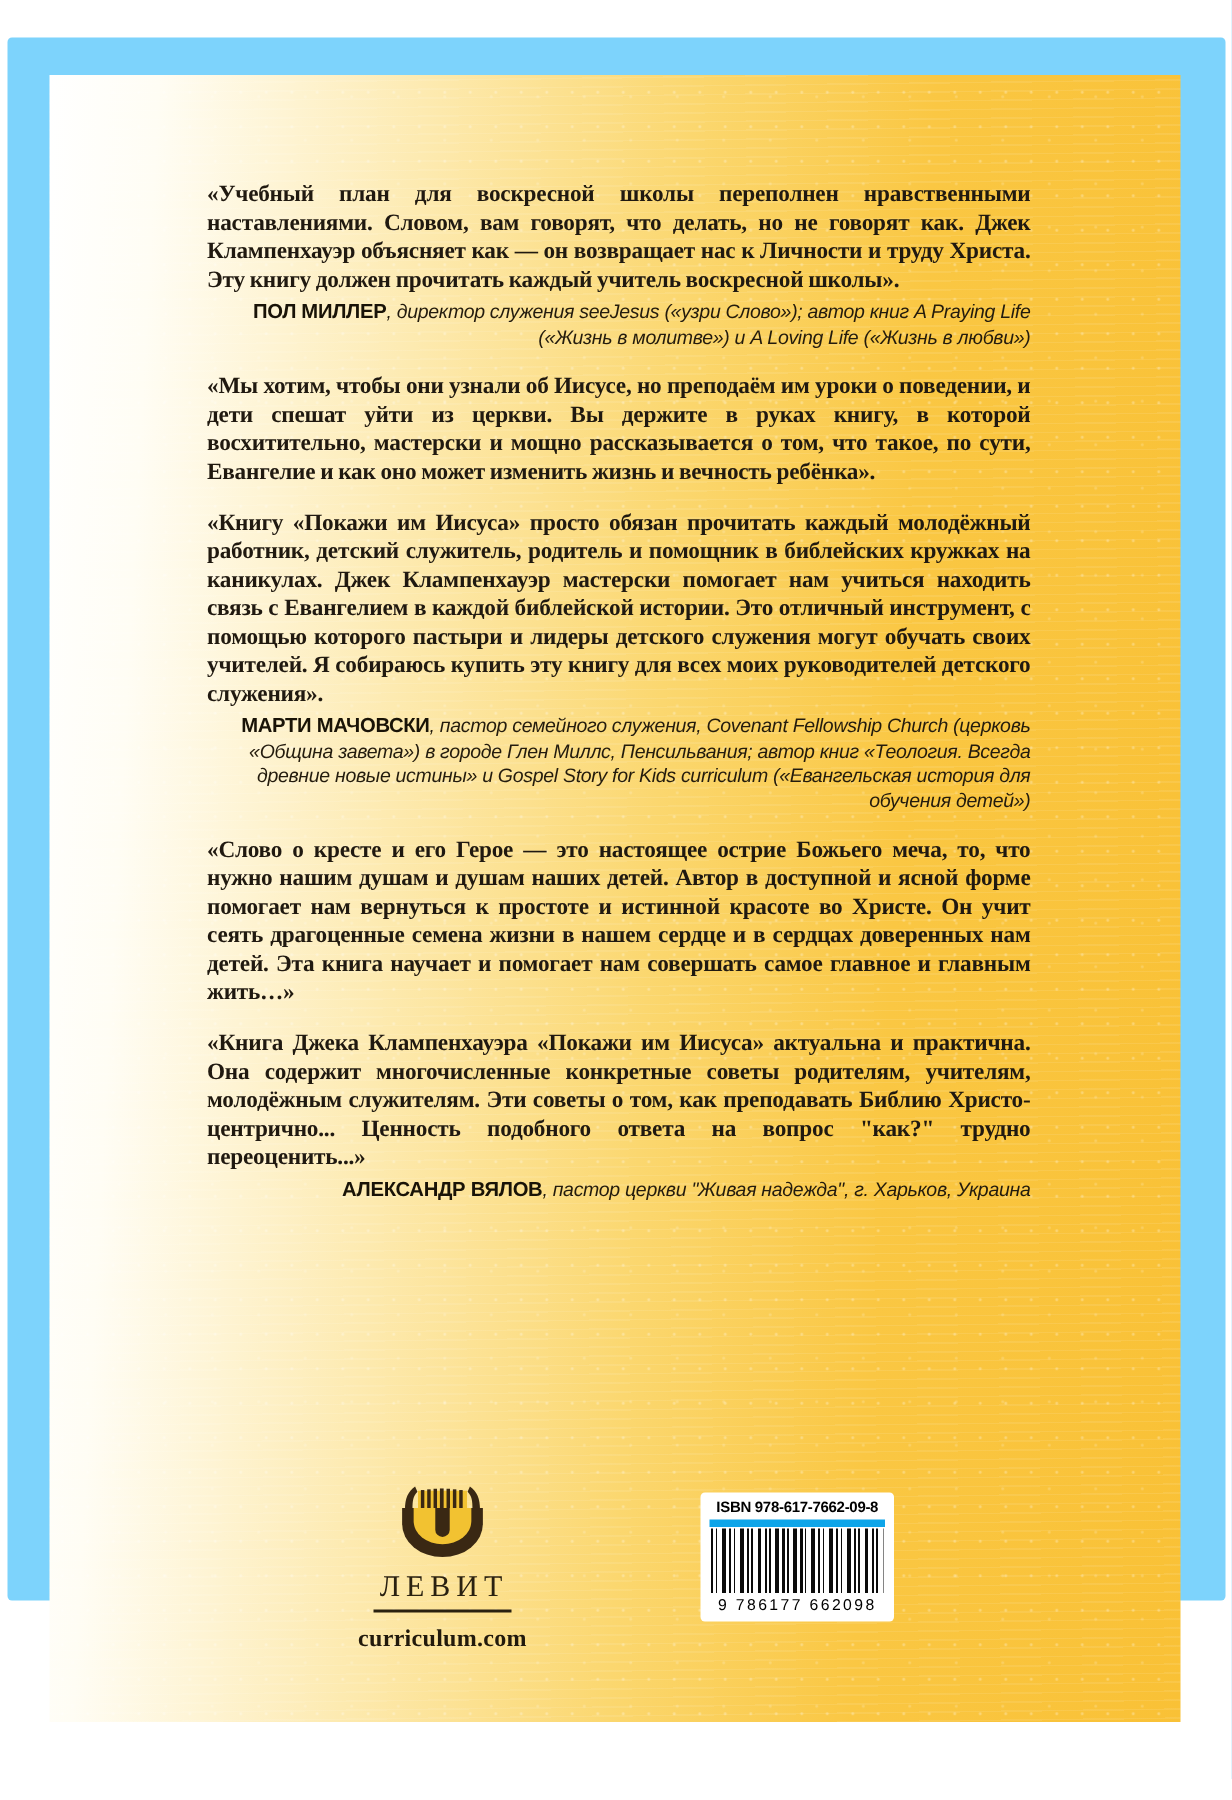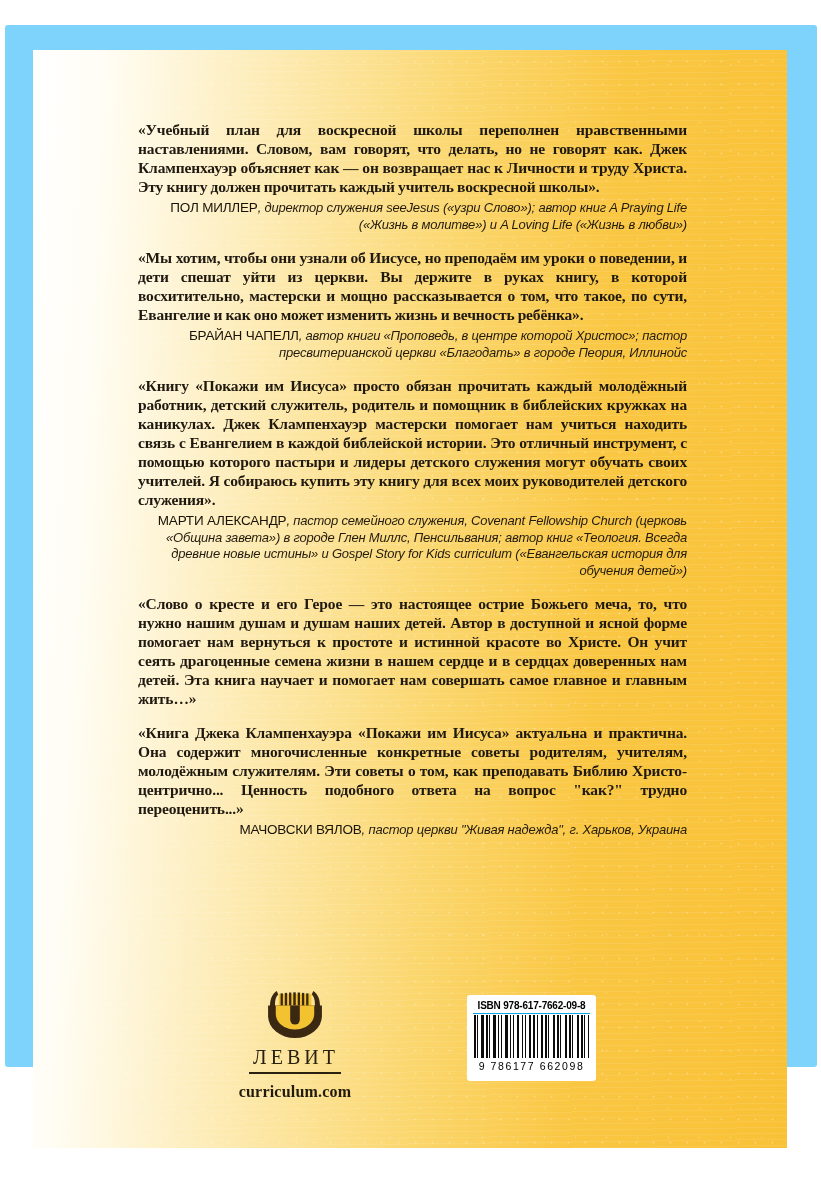--- a/index.html
+++ b/index.html
@@ -40,21 +40,21 @@
     text-align: justify;
     hyphens: auto; -webkit-hyphens: auto;
   }
   .quote-attr {
     margin-top: 4px;
     font: italic 400 13px/16.5px "Liberation Sans", sans-serif;
     letter-spacing: -0.2px;
     color: #231b0d;
     text-align: right;
   }
-  .attr-name { font-style: normal; font-weight: 400; font-size: 13.5px; color: #191307; }
+  .attr-name { font-style: normal; font-weight: 700; font-size: 13.5px; color: #191307; }
 
   
   .logo-block {
     position: absolute; left: 198px; top: 940px; width: 128px;
     text-align: center; color: #2a2110;
   }
   .logo-mark { display: inline-block; }
   .logo-name {
     display: inline-block;
     font: 400 20px/22px "Liberation Serif", serif;
@@ -71,21 +71,21 @@
   .barcode-box {
     position: absolute; left: 434px; top: 945px;
     width: 129px; height: 86px;
     background: #ffffff; border-radius: 3px;
     padding: 5px 6px 4px;
     text-align: center;
   }
   .isbn-label {
     font: 700 10px/12px "Liberation Sans", sans-serif;
     letter-spacing: -0.2px; color: #000;
-    border-bottom: 1px solid #0ea5e9; padding-bottom: 1px;
+    border-bottom: 5px solid #0ea5e9; padding-bottom: 1px;
     white-space: nowrap;
   }
   .bars {
     height: 43px; margin: 1px 1px 0;
     background:
       repeating-linear-gradient(90deg,
         #0b0b0b 0 1.6px,  transparent 1.6px 3.1px,
         #0b0b0b 3.1px 4.1px, transparent 4.1px 7.3px,
         #0b0b0b 7.3px 9.8px, transparent 9.8px 11.9px);
   }
@@ -105,38 +105,37 @@
 
       <div class="content">
 
         <section class="quote-block">
           <p class="quote-text">«Учебный план для воскресной школы переполнен нравственными наставлениями. Словом, вам говорят, что делать, но не говорят как. Джек Клампенхауэр объясняет как — он возвращает нас к Личности и труду Христа. Эту книгу должен прочитать каждый учитель воскресной школы».</p>
           <p class="quote-attr"><span class="attr-name">ПОЛ МИЛЛЕР</span><span>, директор служения seeJesus («узри Слово»); автор книг A Praying Life («Жизнь в молитве») и A Loving Life («Жизнь в любви»)</span></p>
         </section>
 
         <section class="quote-block">
           <p class="quote-text">«Мы хотим, чтобы они узнали об Иисусе, но преподаём им уроки о поведении, и дети спешат уйти из церкви. Вы держите в руках книгу, в которой восхитительно, мастерски и мощно рассказывается о том, что такое, по сути, Евангелие и как оно может изменить жизнь и вечность ребёнка».</p>
-          <p class="quote-attr"><span class="attr-name">БРАЙАН ЧАПЕЛЛ</span><span>, автор книги «Проповедь, в центре которой Христос»; пастор пресвитерианской церкви «Благодать» в городе Пеория, Иллинойс</span></p>
         </section>
 
         <section class="quote-block">
           <p class="quote-text">«Книгу «Покажи им Иисуса» просто обязан прочитать каждый молодёжный работник, детский служитель, родитель и помощник в библейских кружках на каникулах. Джек Клампенхауэр мастерски помогает нам учиться находить связь с Евангелием в каждой библейской истории. Это отличный инструмент, с помощью которого пастыри и лидеры детского служения могут обучать своих учителей. Я собираюсь купить эту книгу для всех моих руководителей детского служения».</p>
-          <p class="quote-attr"><span class="attr-name">МАРТИ АЛЕКСАНДР</span><span>, пастор семейного служения, Covenant Fellowship Church (церковь «Община завета») в городе Глен Миллс, Пенсильвания; автор книг «Теология. Всегда древние новые истины» и Gospel Story for Kids curriculum («Евангельская история для обучения детей»)</span></p>
+          <p class="quote-attr"><span class="attr-name">МАРТИ МАЧОВСКИ</span><span>, пастор семейного служения, Covenant Fellowship Church (церковь «Община завета») в городе Глен Миллс, Пенсильвания; автор книг «Теология. Всегда древние новые истины» и Gospel Story for Kids curriculum («Евангельская история для обучения детей»)</span></p>
         </section>
 
         <section class="quote-block">
           <p class="quote-text">«Слово о кресте и его Герое — это настоящее острие Божьего меча, то, что нужно нашим душам и душам наших детей. Автор в доступной и ясной форме помогает нам вернуться к простоте и истинной красоте во Христе. Он учит сеять драгоценные семена жизни в нашем сердце и в сердцах доверенных нам детей. Эта книга научает и помогает нам совершать самое главное и главным жить…»</p>
         </section>
 
         <section class="quote-block">
         </section>
 
         <section class="quote-block">
           <p class="quote-text">«Книга Джека Клампенхауэра «Покажи им Иисуса» актуальна и практична. Она содержит многочисленные конкретные советы родителям, учителям, молодёжным служителям. Эти советы о том, как преподавать Библию Христо-центрично... Ценность подобного ответа на вопрос "как?" трудно переоценить...»</p>
-          <p class="quote-attr"><span class="attr-name">МАЧОВСКИ ВЯЛОВ</span><span>, пастор церкви "Живая надежда", г. Харьков, Украина</span></p>
+          <p class="quote-attr"><span class="attr-name">АЛЕКСАНДР ВЯЛОВ</span><span>, пастор церкви "Живая надежда", г. Харьков, Украина</span></p>
         </section>
 
       </div>
 
       <div class="logo-block">
         <span class="logo-mark">
           <svg width="58" height="50" viewBox="0 0 60 52" aria-hidden="true">
 
             <rect x="13" y="4" width="34" height="13" fill="#f2c231"></rect>
 

